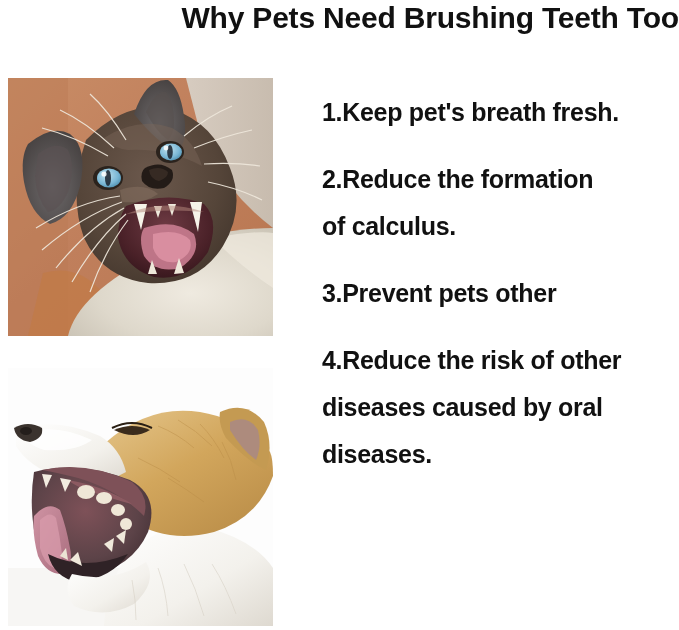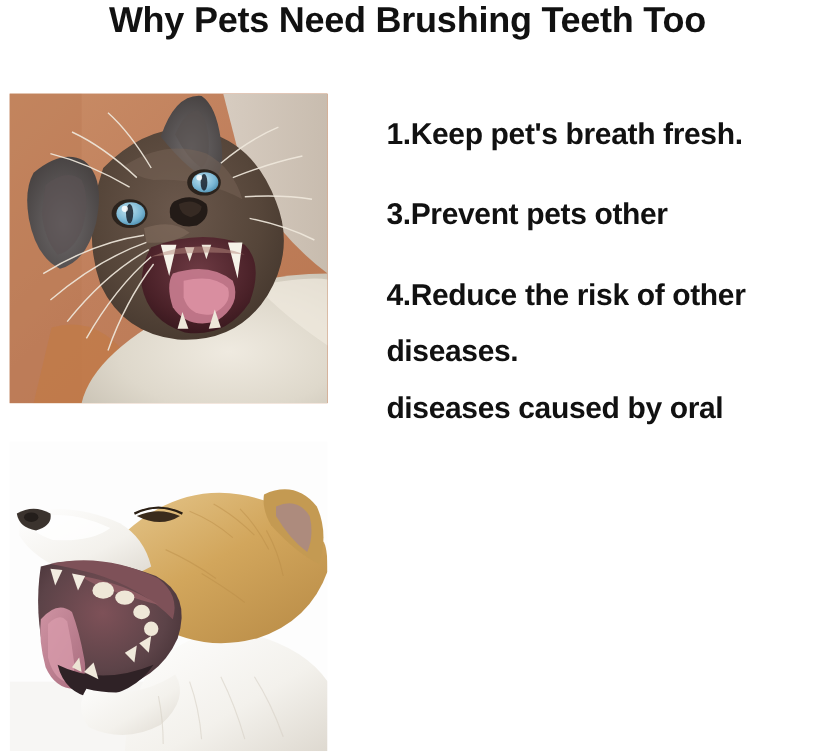--- a/index.html
+++ b/index.html
@@ -15,21 +15,21 @@
     font-family: "Liberation Sans", sans-serif;
     color: #111111;
   }
 
   
   #page-title {
     position: absolute;
     left: 0;
     top: 1px;
     width: 679px;
-    text-align: center;
+    text-align: right;
     font-family: "Liberation Sans", sans-serif;
     font-size: 30px;
     font-weight: bold;
     letter-spacing: -0.2px;
     color: #111111;
     white-space: nowrap;
   }
 
   
   .photo {
@@ -270,24 +270,28 @@
     </g>
   </svg>
 </div>
 
 <div id="benefits-list">
 
   <div class="benefit-item gap-after">
     <span>1.</span><span>Keep pet's breath fresh.</span>
   </div>
 
+  <div class="benefit-item gap-after">
+    <span>2.</span><span>Reduce the formation</span>
+    <span class="line2">of calculus.</span>
+  </div>
 
   <div class="benefit-item gap-after">
     <span>3.</span><span>Prevent pets other</span>
   </div>
 
   <div class="benefit-item">
     <span>4.</span><span>Reduce the risk of other</span>
+    <span class="line2"> diseases caused by oral</span>
     <span class="line2">diseases.</span>
-    <span class="line2"> diseases caused by oral</span>
   </div>
 
 </div>
 
 </body></html>

